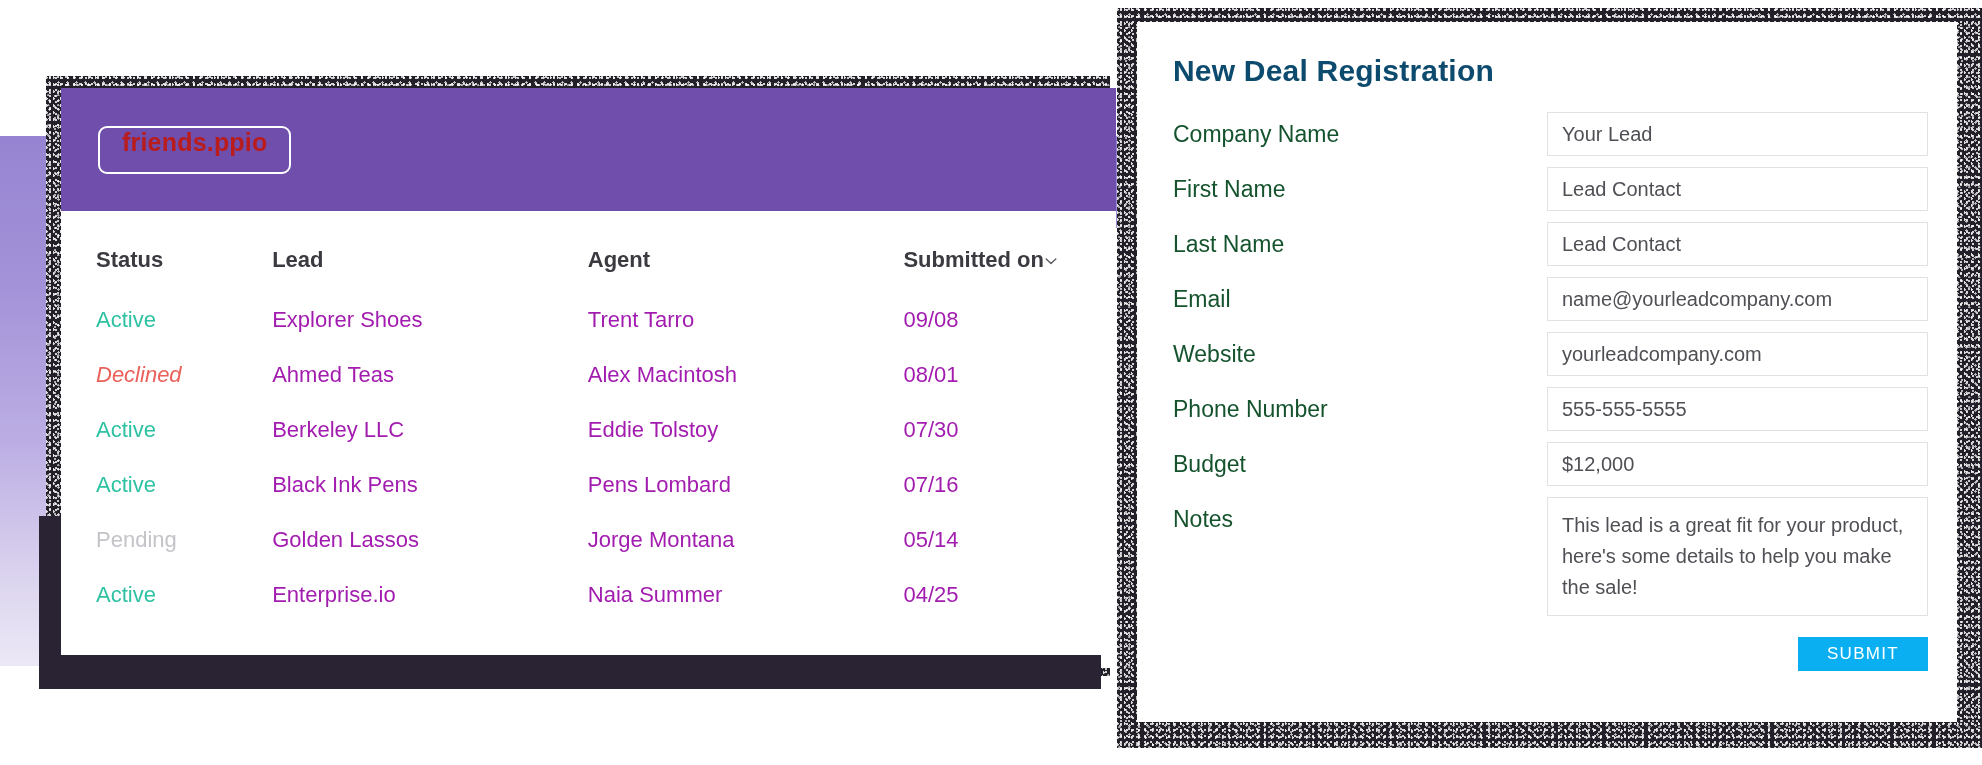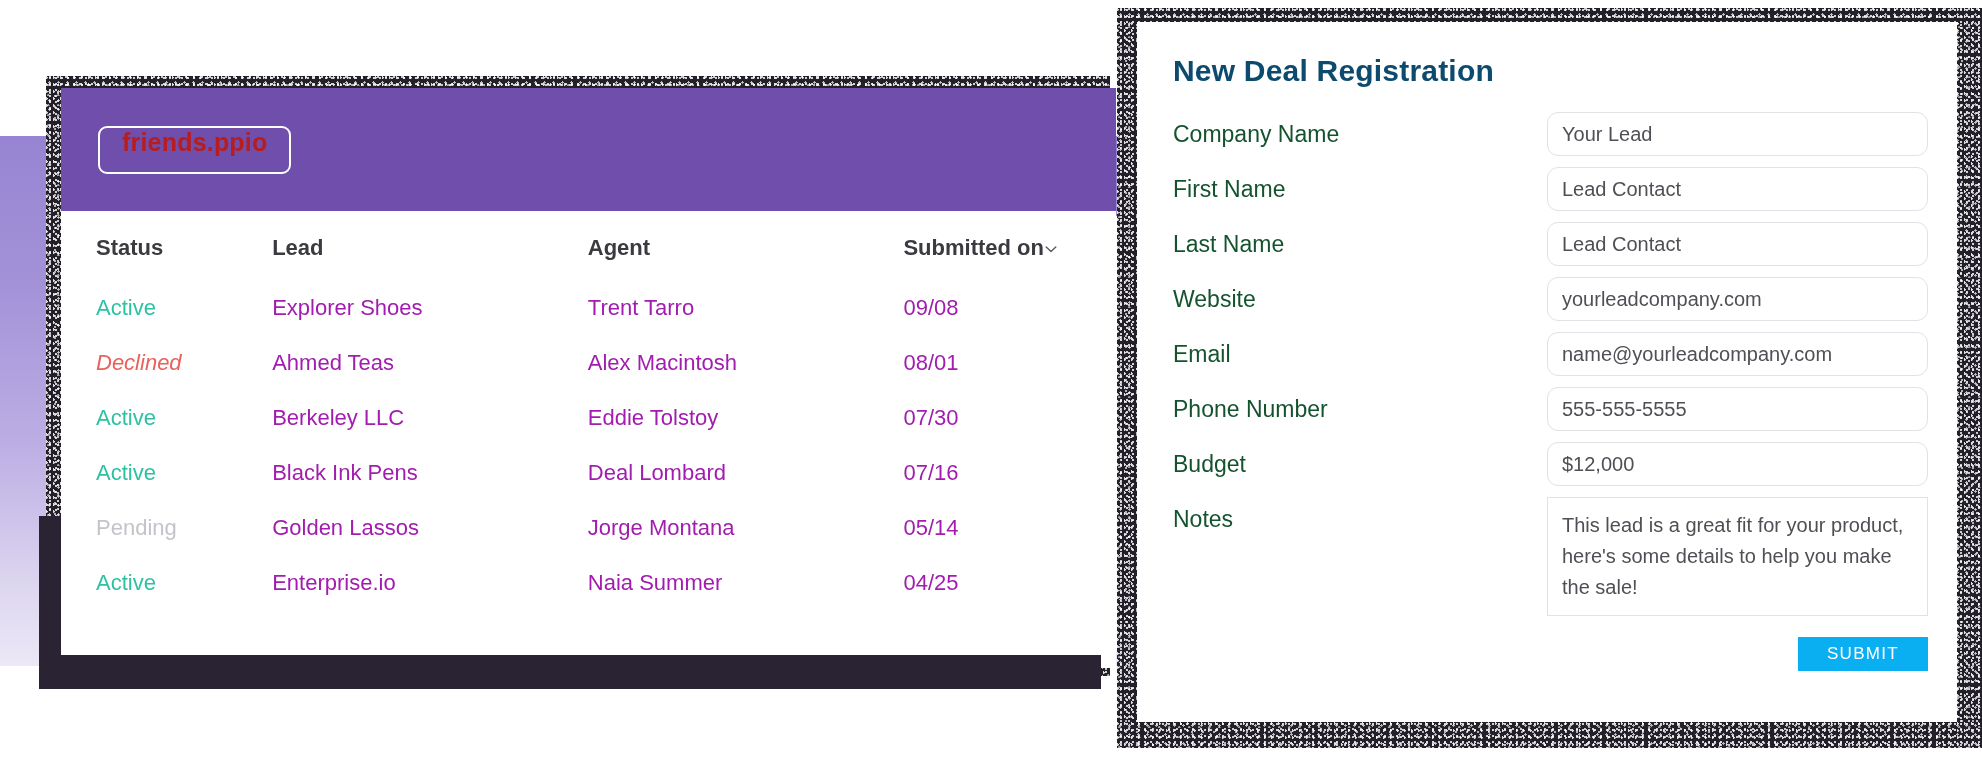--- a/index.html
+++ b/index.html
@@ -71,21 +71,21 @@
     color: #b91c1c;
     font-size: 25px;
     font-weight: bold;
     letter-spacing: .2px;
     white-space: nowrap;
   }
 
   
   .table-wrap {
     position: absolute;
-    left: 61px; top: 216px;
+    left: 61px; top: 228px;
     width: 1185px; height: 436px;
     background: #ffffff;
   }
   table.deals {
     width: 100%;
     border-collapse: collapse;
     table-layout: fixed;
   }
   table.deals th, table.deals td {
     text-align: left;
@@ -170,21 +170,21 @@
   }
   .finput {
     flex: 1 1 auto;
     border: 1px solid #e2e2e6;
     background: #fff;
     height: 44px;
     padding: 0 14px;
     font-size: 20px;
     color: #4f4f55;
     font-family: "Liberation Sans", sans-serif;
-    border-radius: 11px;
+    border-radius: 0;
     outline: none;
   }
   .ftext {
     flex: 1 1 auto;
     border: 1px solid #e2e2e6;
     background: #fff;
     min-height: 104px;
     padding: 12px 14px;
     font-size: 20px;
     line-height: 31px;
@@ -268,21 +268,21 @@
         </tr>
         <tr>
           <td class="pad-left st-active">Active</td>
           <td class="lead">Berkeley LLC</td>
           <td class="agent">Eddie Tolstoy</td>
           <td class="date">07/30</td>
         </tr>
         <tr>
           <td class="pad-left st-active">Active</td>
           <td class="lead">Black Ink Pens</td>
-          <td class="agent">Deal Lombard</td>
+          <td class="agent">Pens Lombard</td>
           <td class="date">07/16</td>
         </tr>
         <tr>
           <td class="pad-left st-pending">Pending</td>
           <td class="lead">Golden Lassos</td>
           <td class="agent">Jorge Montana</td>
           <td class="date">05/14</td>
         </tr>
         <tr>
           <td class="pad-left st-active">Active</td>
@@ -308,26 +308,26 @@
     </div>
     <div class="frow">
       <label class="flabel">First Name</label>
       <input class="finput" type="text" value="Lead Contact" style="">
     </div>
     <div class="frow">
       <label class="flabel">Last Name</label>
       <input class="finput" type="text" value="Lead Contact" style="">
     </div>
     <div class="frow">
+      <label class="flabel">Email</label>
+      <input class="finput" type="text" value="name@yourleadcompany.com" style="">
+    </div>
+    <div class="frow">
       <label class="flabel">Website</label>
       <input class="finput" type="text" value="yourleadcompany.com" style="">
-    </div>
-    <div class="frow">
-      <label class="flabel">Email</label>
-      <input class="finput" type="text" value="name@yourleadcompany.com" style="">
     </div>
     <div class="frow">
       <label class="flabel">Phone Number</label>
       <input class="finput" type="text" value="555-555-5555" style="">
     </div>
     <div class="frow">
       <label class="flabel">Budget</label>
       <input class="finput" type="text" value="$12,000" style="">
     </div>
     <div class="frow notes">

